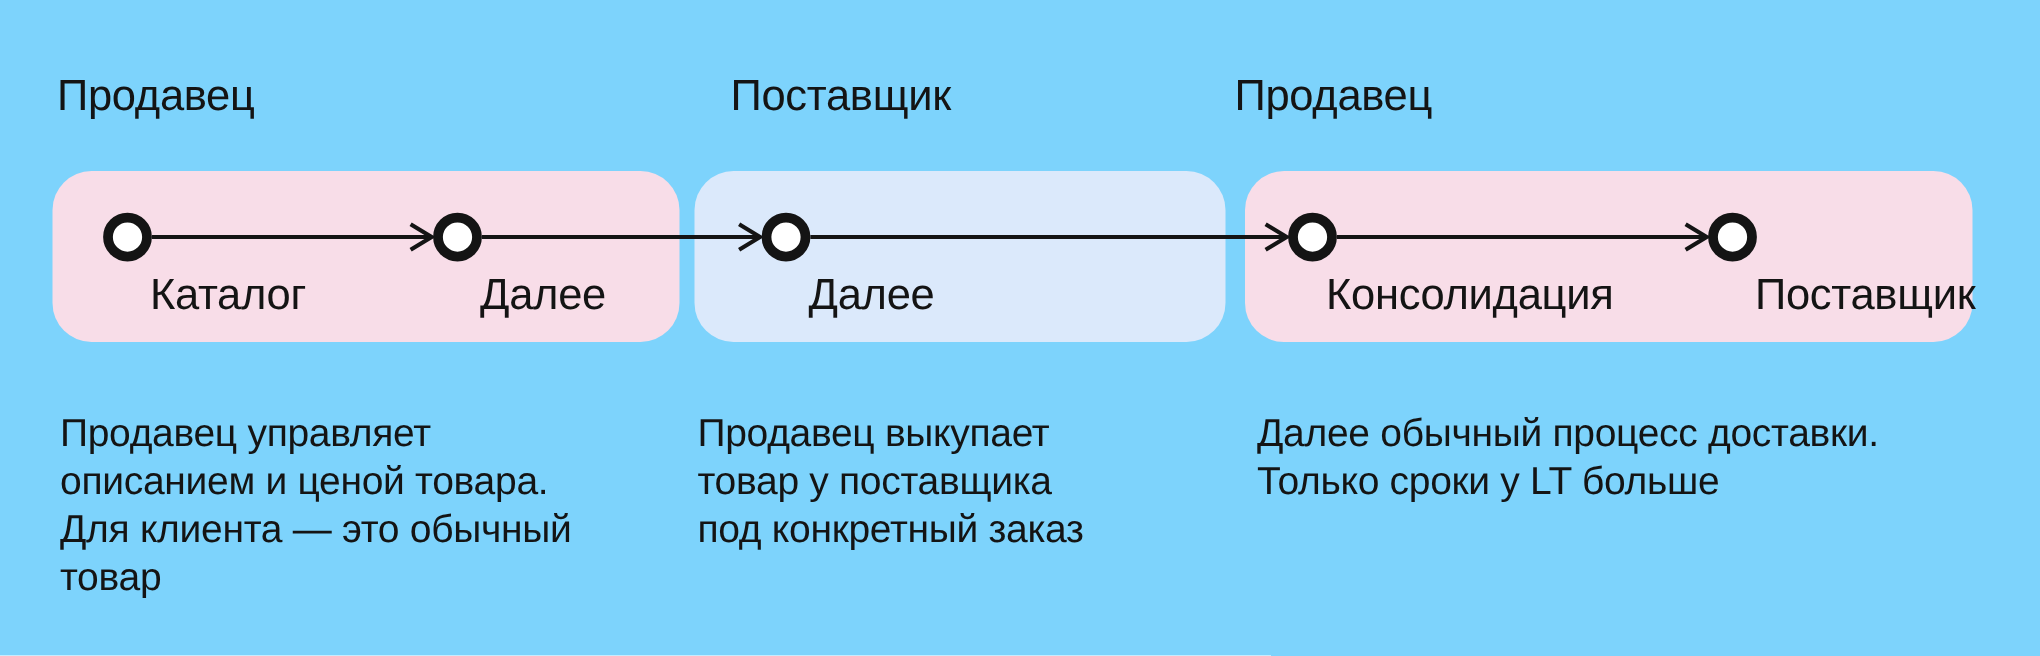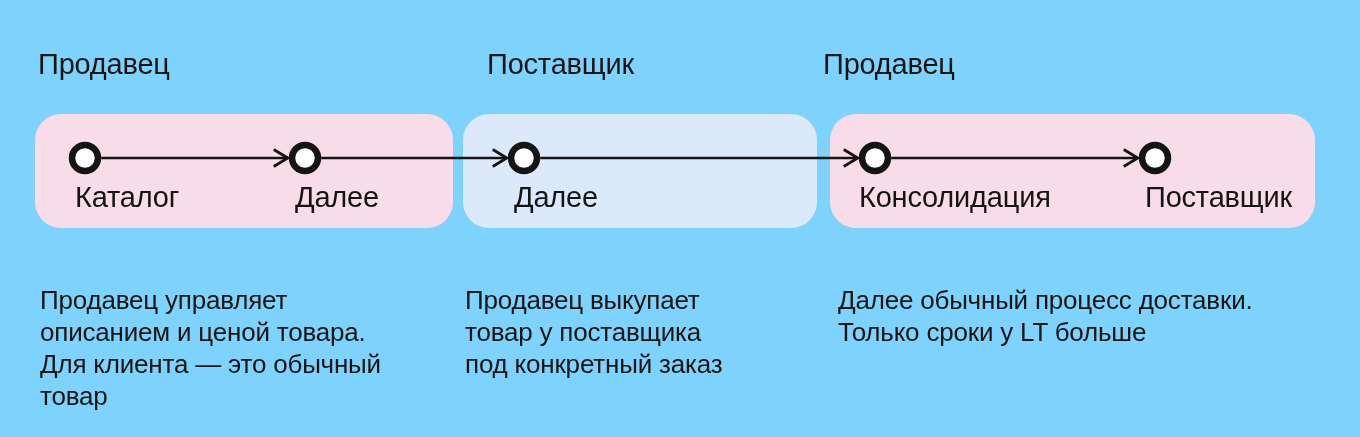--- a/index.html
+++ b/index.html
@@ -33,28 +33,28 @@
     left: 0;
     top: 0;
     pointer-events: none;
   }
   .step-label {
     position: absolute;
     top: 182px;
     font-size: 29px;
     line-height: 1.1;
     white-space: nowrap;
+    margin-left: 25px;
   }
   .desc {
     position: absolute;
     top: 272px;
     font-size: 26px;
     line-height: 32px;
     white-space: pre-line;
-    margin-top: 12px;
   }
 </style>
 </head>
 <body style="background: rgb(255, 255, 255);">
 
 <div class="canvas" style="background: #7dd3fc; color: rgb(20, 20, 20);">
 
   <div class="actor-label" style="left:38px">Продавец</div>
   <div class="actor-label" style="left:487px">Поставщик</div>
   <div class="actor-label" style="left:823px">Продавец</div>

